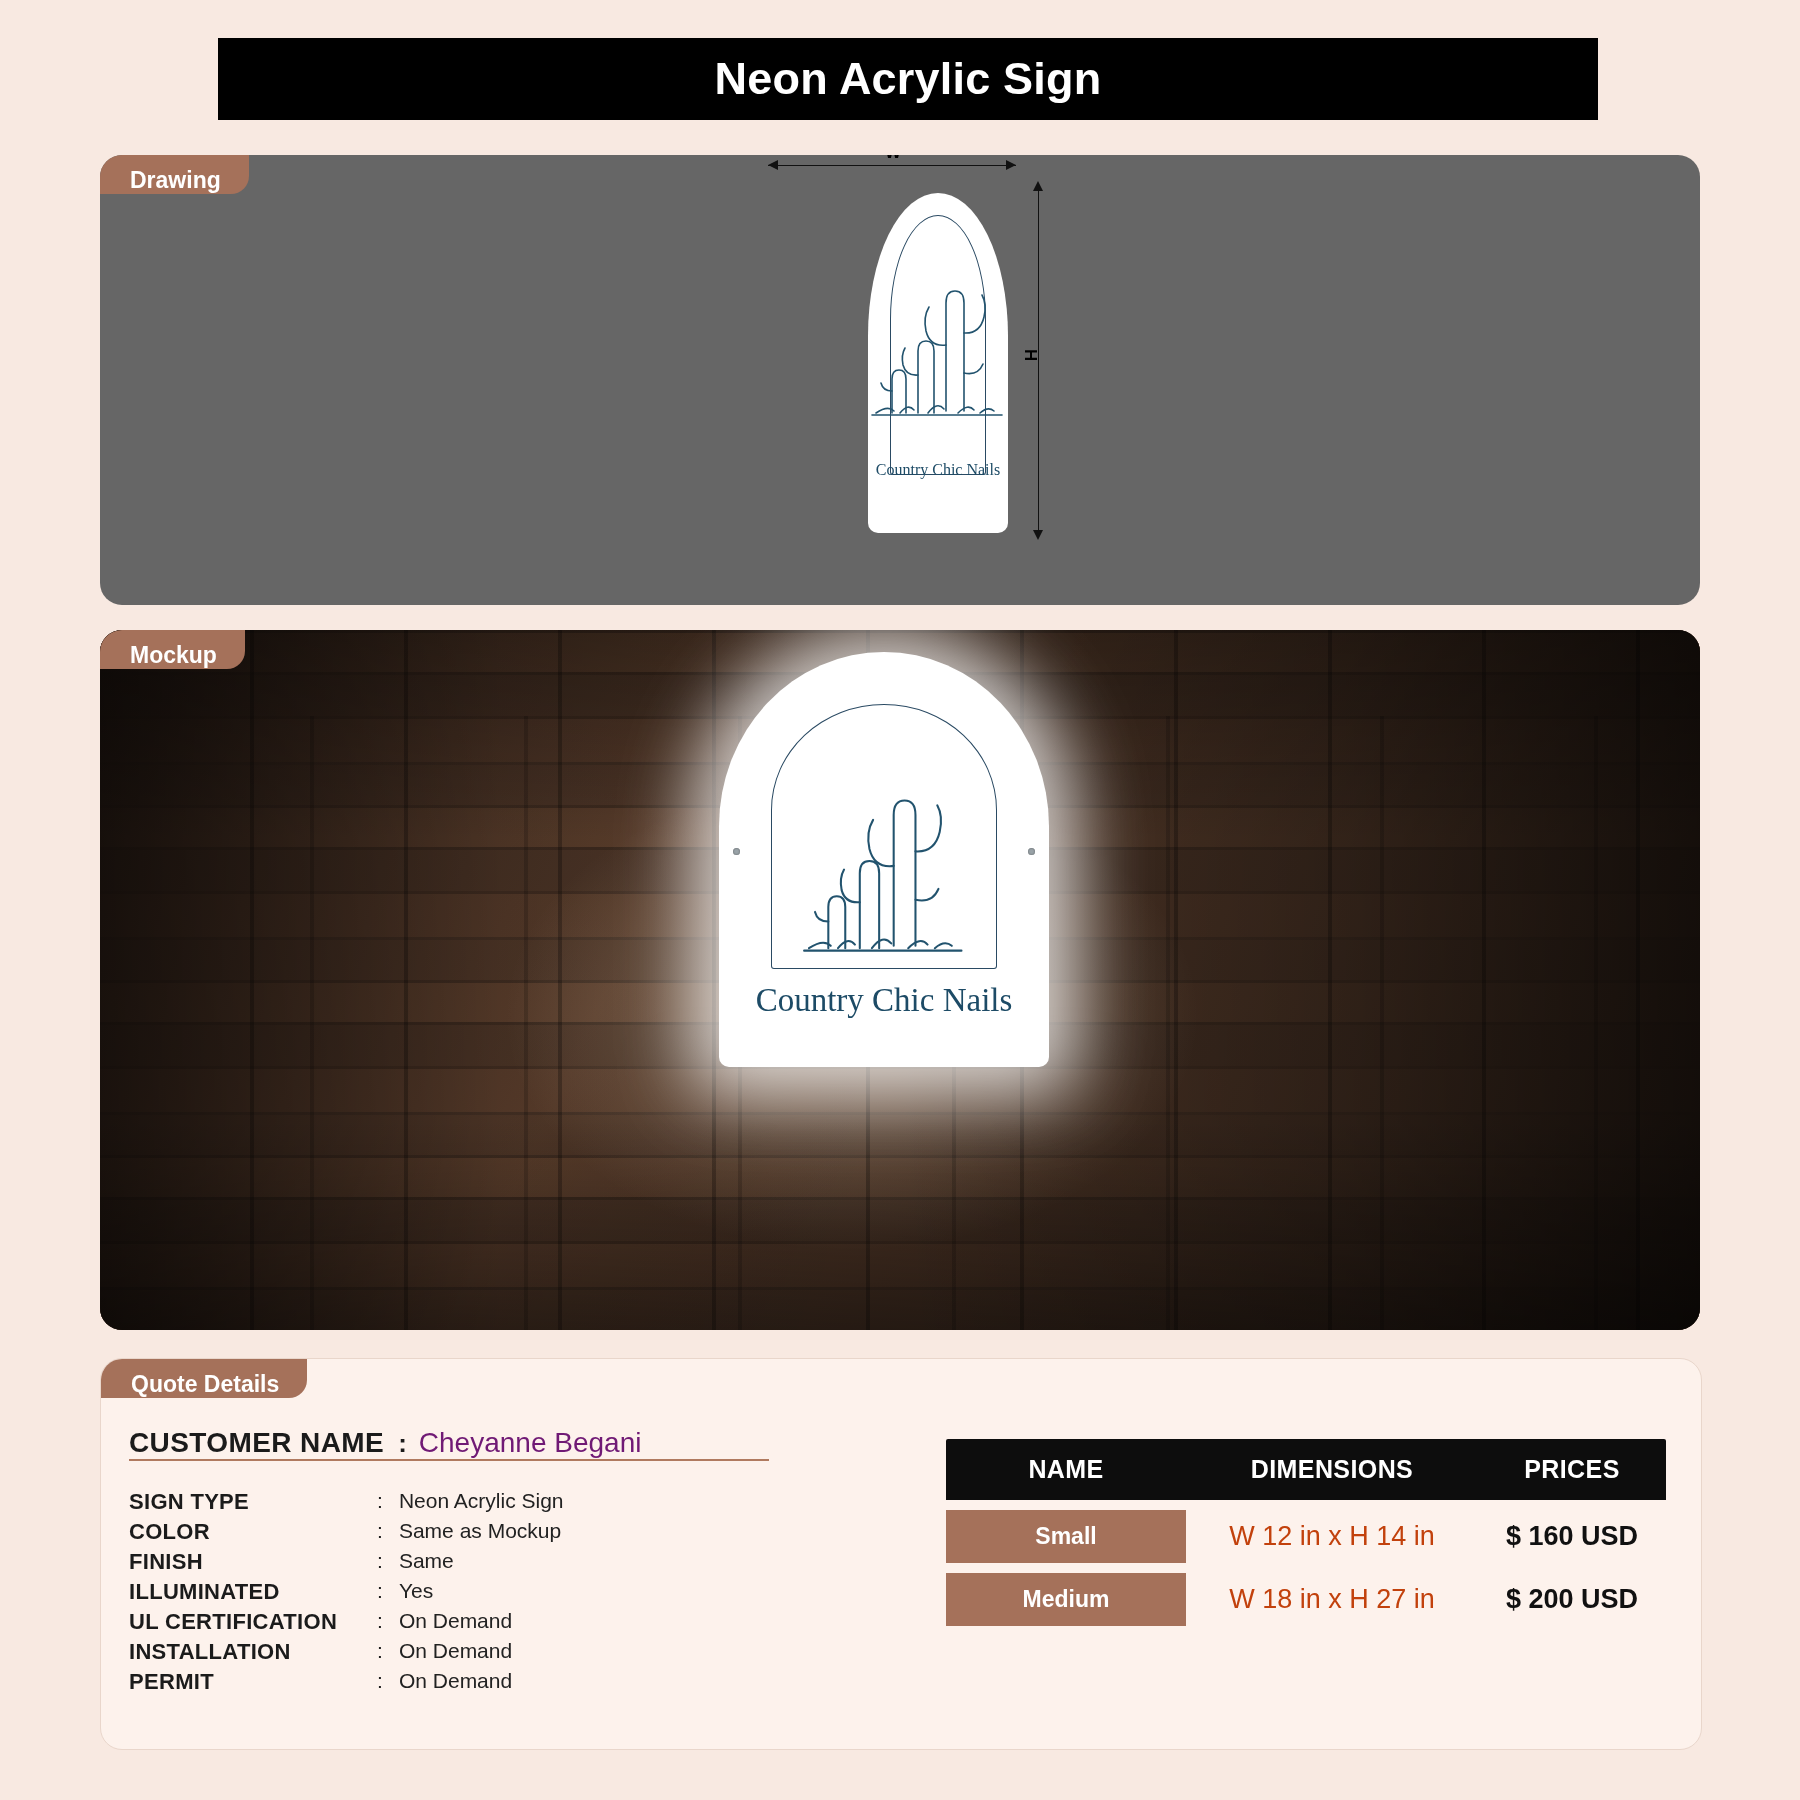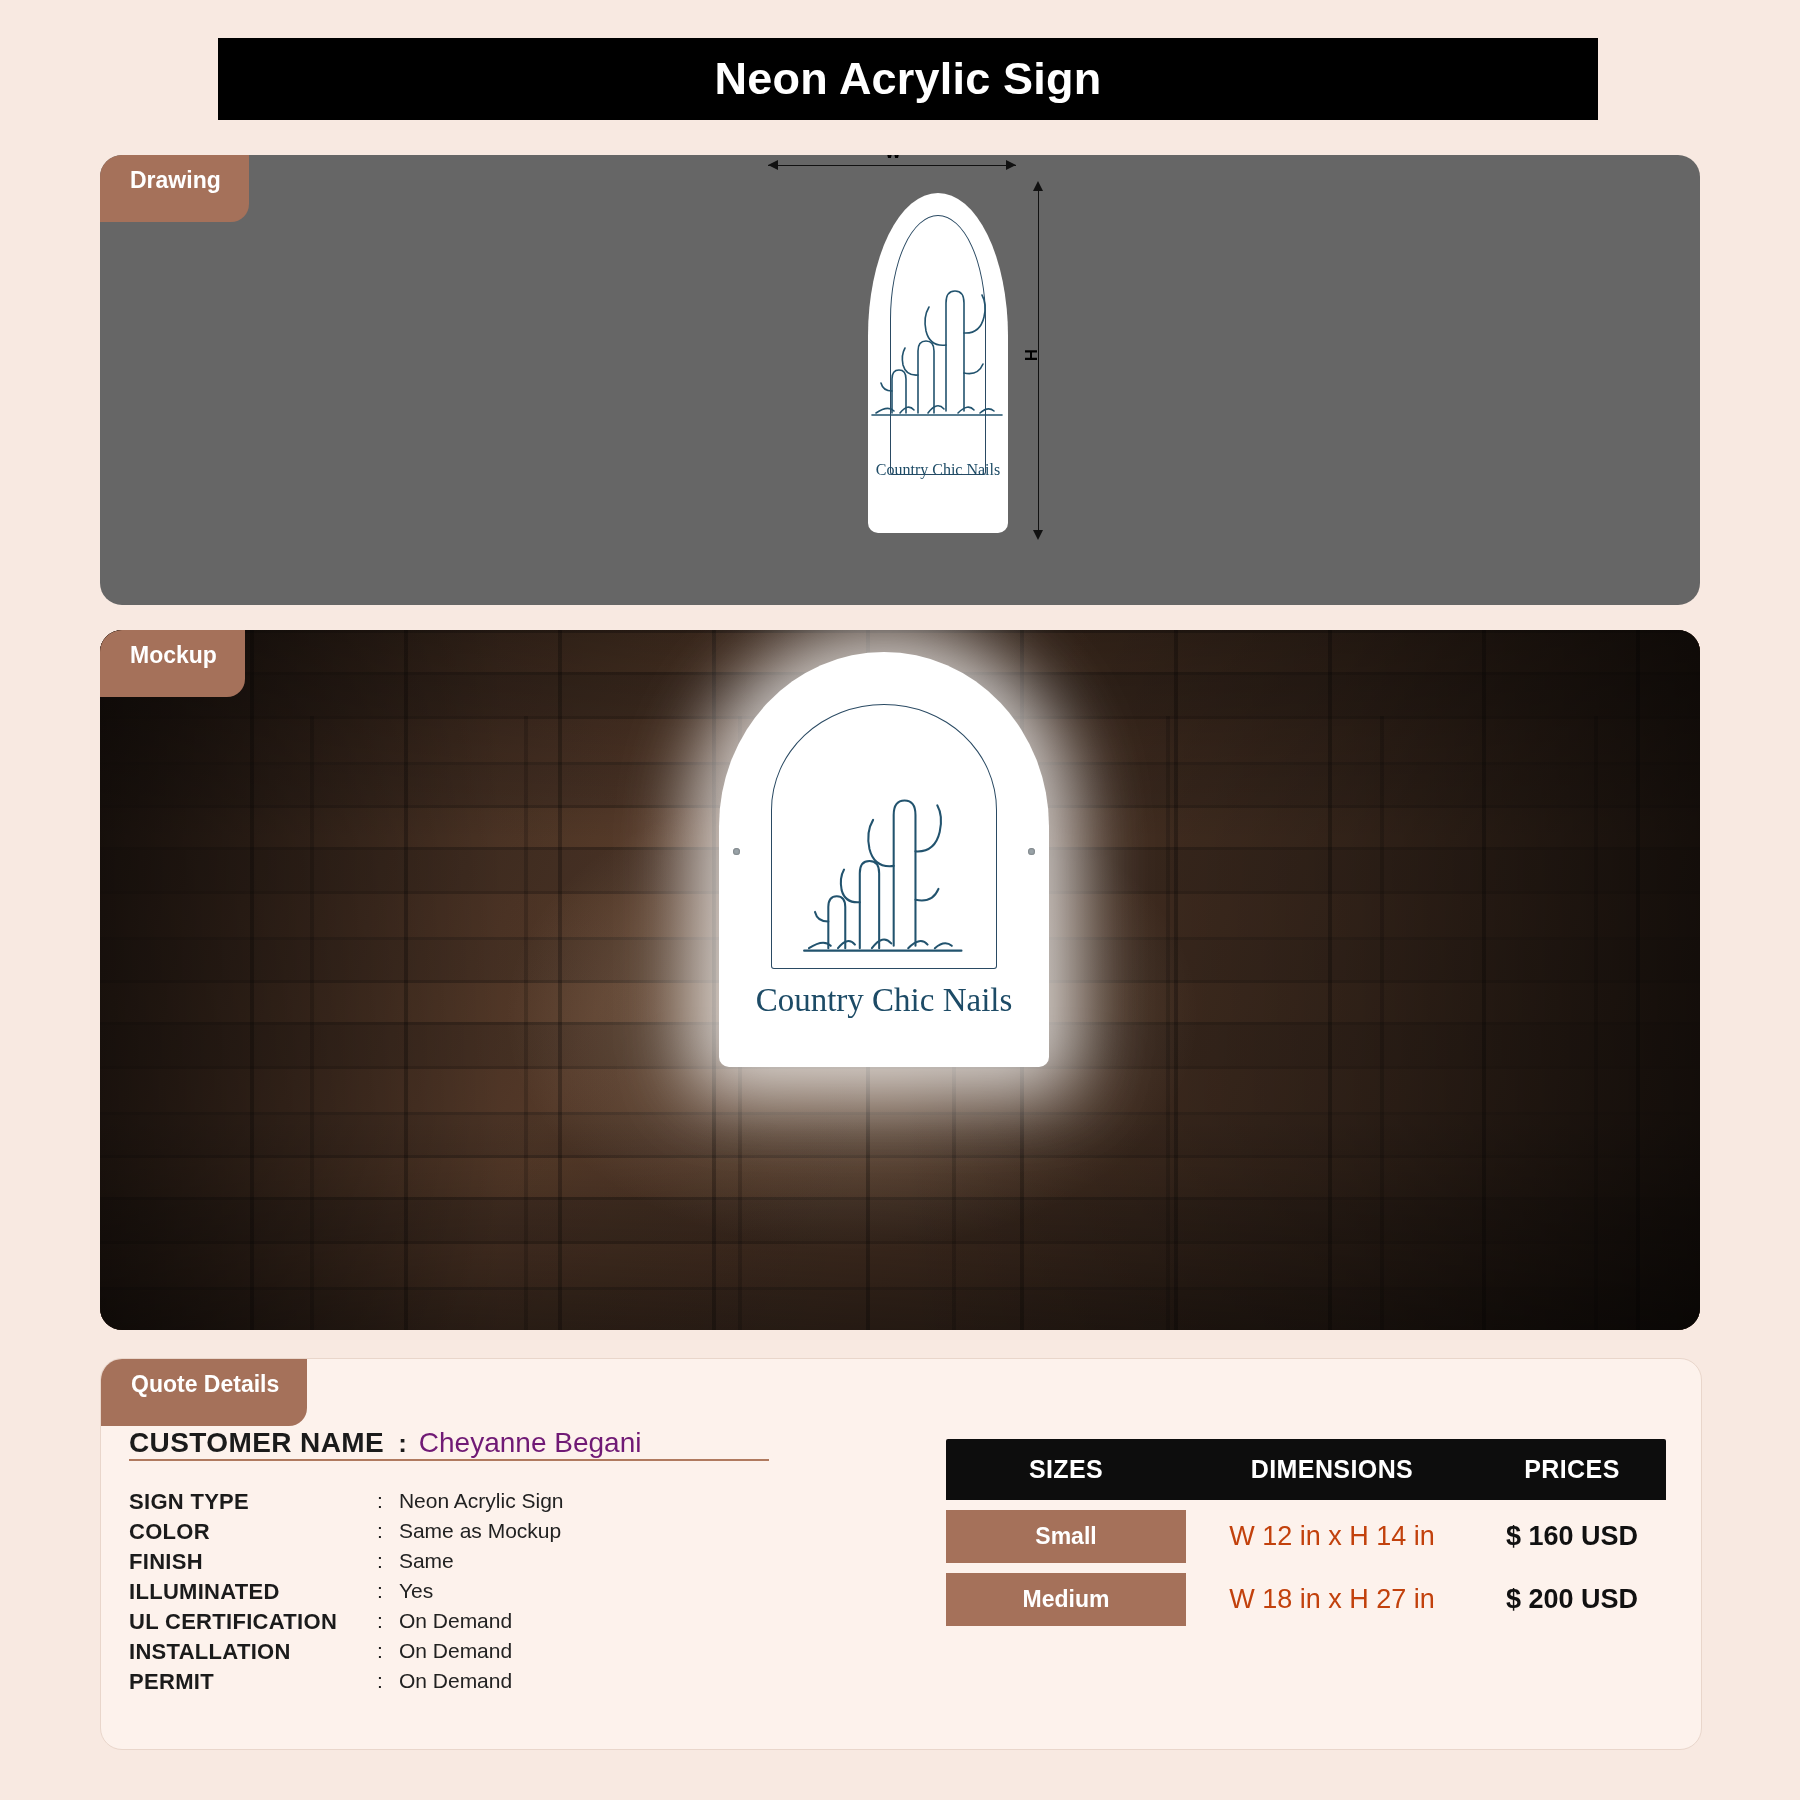--- a/index.html
+++ b/index.html
@@ -45,21 +45,21 @@
     overflow: hidden;
   }
   .tag {
     position: absolute;
     left: 0px;
     top: 0px;
     background: #a5715a;
     color: #ffffff;
     font-size: 23px;
     font-weight: bold;
-    padding: 12px 28px 28px 30px;
+    padding: 12px 28px 0 30px;
     border-top-left-radius: 18px;
     border-bottom-right-radius: 18px;
     z-index: 5;
     white-space: nowrap;
   }
 
   
   #drawing-panel {
     left: 100px;
     top: 155px;
@@ -452,21 +452,21 @@
             <td class="spec-colon">:</td>
             <td class="spec-val">On Demand</td>
           </tr>
         </tbody>
       </table>
     </div>
 
     <table class="price-table">
       <thead>
         <tr class="price-head">
-          <th>SIZES</th>
+          <th>NAME</th>
           <th>DIMENSIONS</th>
           <th>PRICES</th>
         </tr>
       </thead>
       <tbody>
         <tr>
           <td class="size-cell">Small</td>
           <td class="dim-cell">W 12 in x H 14 in</td>
           <td class="price-cell">$ 160 USD</td>
         </tr>

